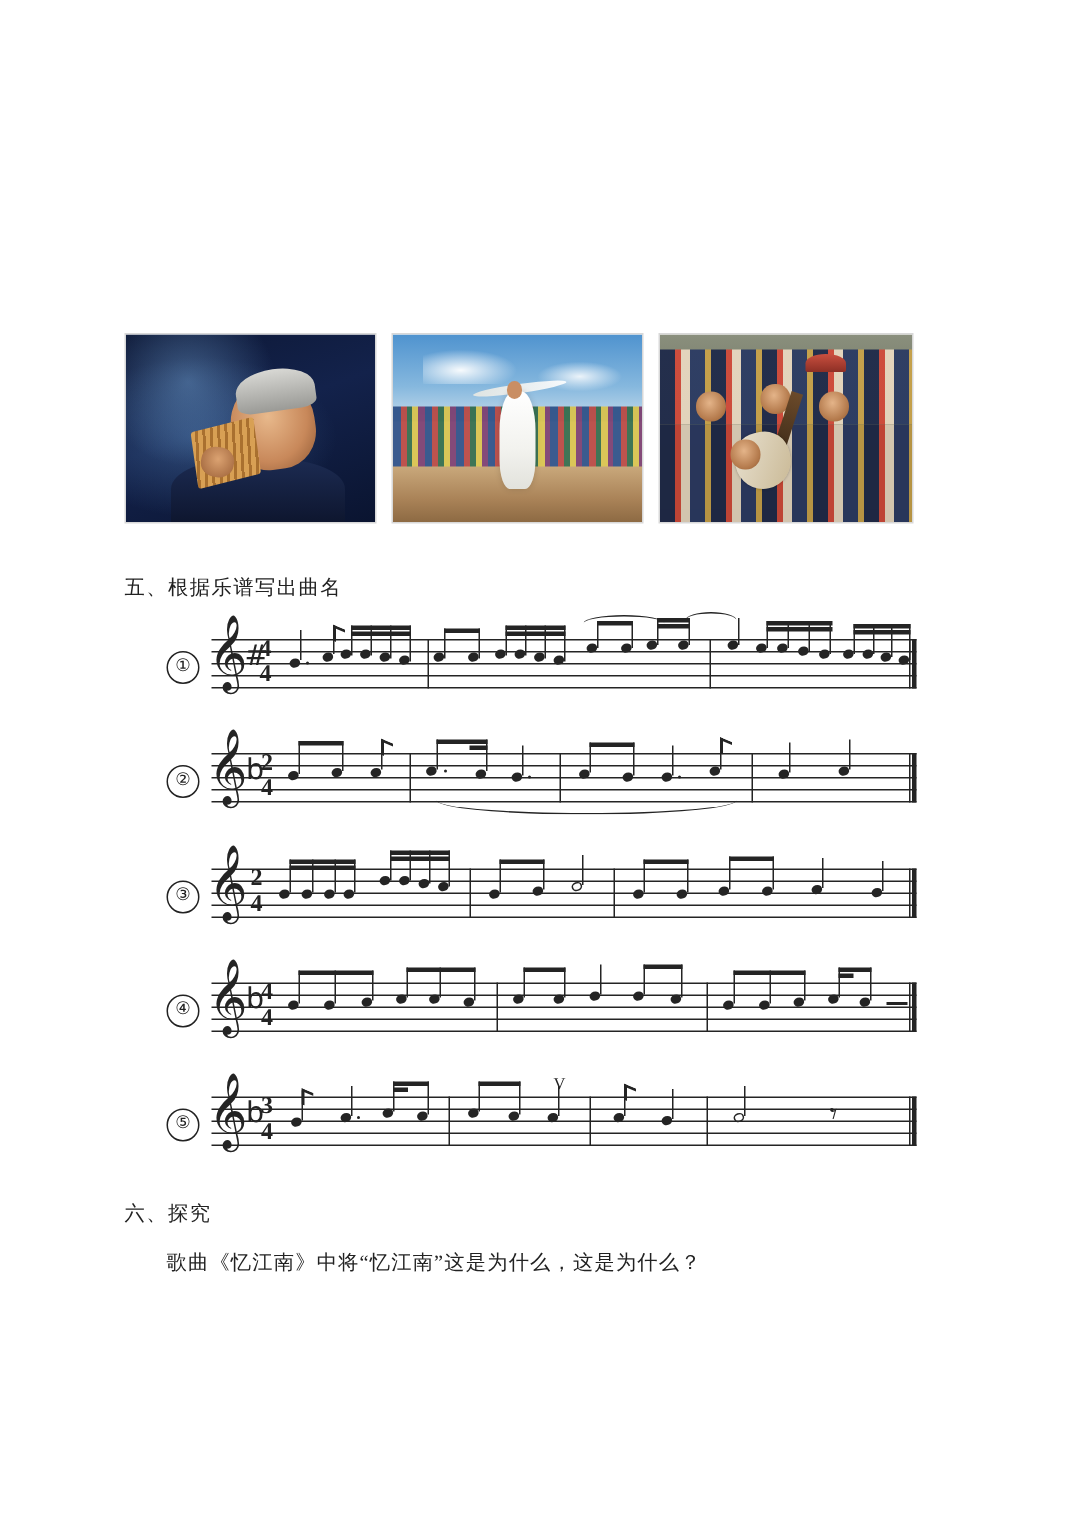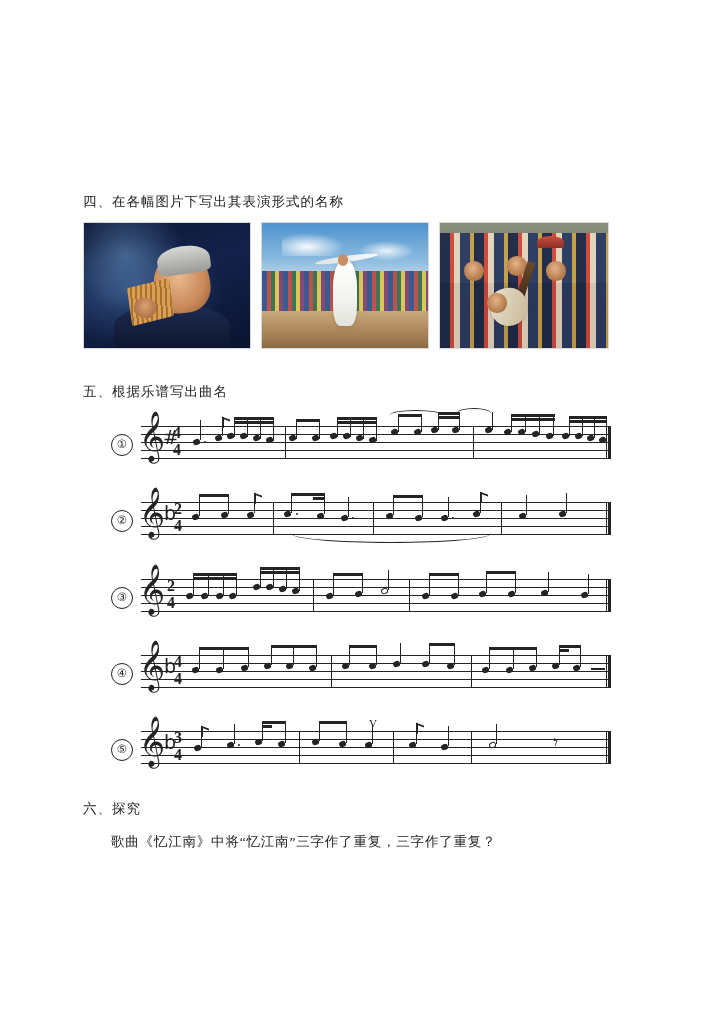--- a/index.html
+++ b/index.html
@@ -341,21 +341,20 @@
     letter-spacing: 0.8px;
     color: #222;
     white-space: nowrap;
   }
 </style>
 </head>
 <body>
 
 <div class="page">
 
-  <div class="section-heading" style="left:83px; top:193px;">四、在各幅图片下写出其表演形式的名称</div>
 
   <div class="img-row">
 
     <div class="photo p1">
       <div class="bg"></div>
       <div class="glow"></div>
       <div class="body"></div>
       <div class="face"></div>
       <div class="hair"></div>
       <div class="pipes"></div>
@@ -753,15 +752,15 @@
 
       <div class="rest" style="left:412px; top:1px;">𝄾</div>
 
       <div class="endbar-thin"></div>
       <div class="endbar-thick"></div>
     </div>
   </div>
 
   <div class="section-heading" style="left:83px; top:800px;">六、探究</div>
 
-  <div class="q-text" style="left:111px; top:833px;">歌曲《忆江南》中将“忆江南”三字作了重复，三字作了重复？</div>
+  <div class="q-text" style="left:111px; top:833px;">歌曲《忆江南》中将“忆江南”这是为什么，这是为什么？</div>
 
 </div>
 
 </body></html>

